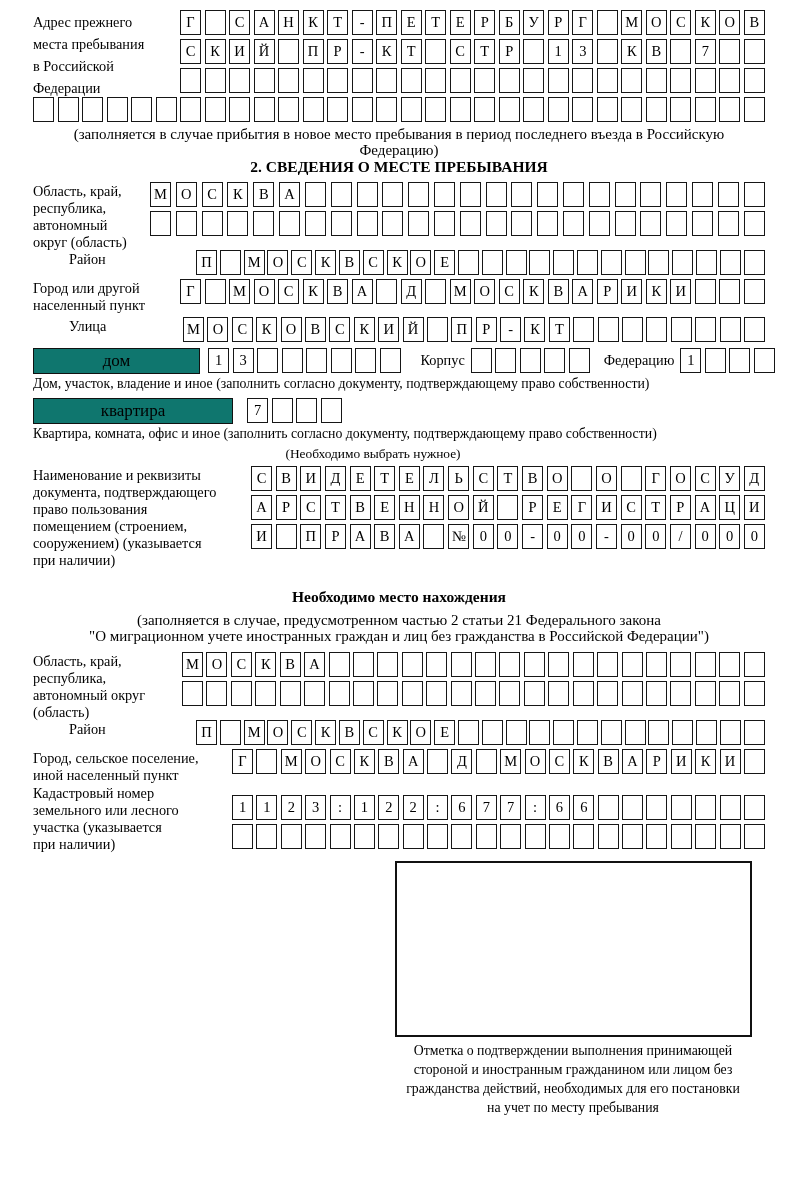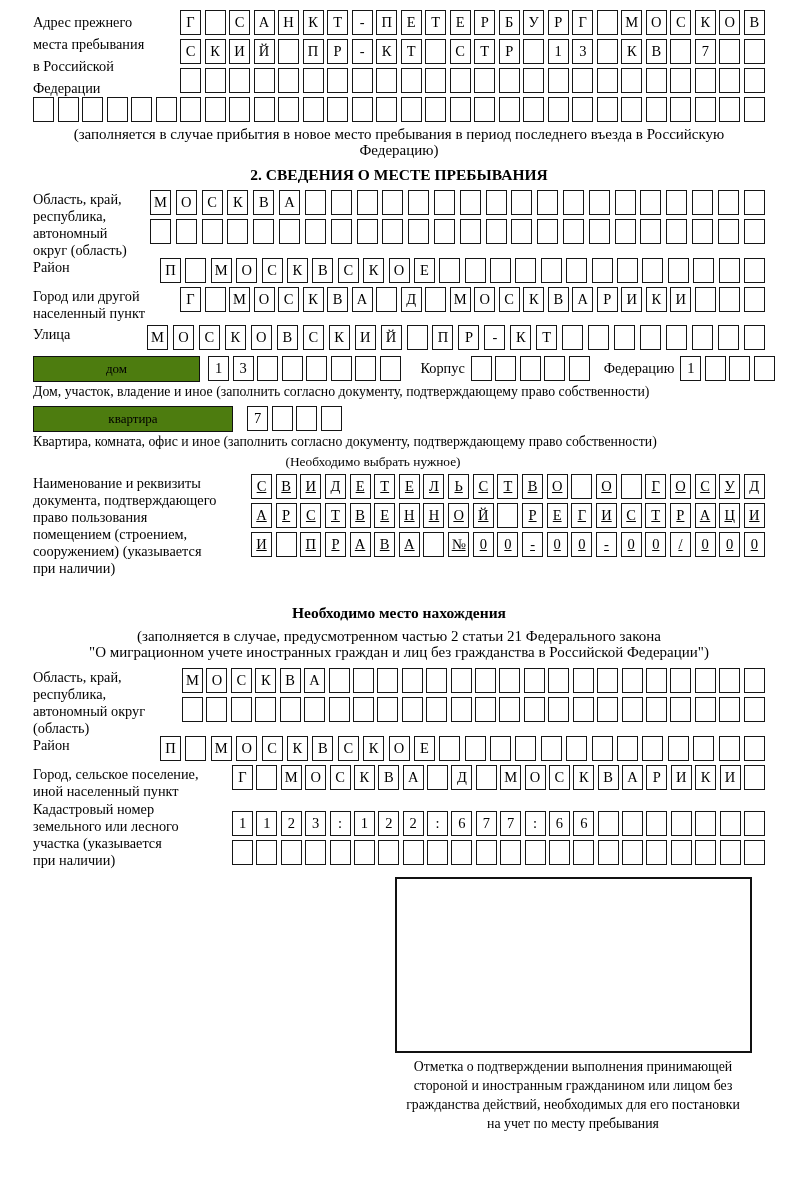--- a/index.html
+++ b/index.html
@@ -15,39 +15,39 @@
   .ml127{margin-left:127px;}
   .ml114{margin-left:114px;}
   .ml218{margin-left:218px;}
   .ml149{margin-left:149px;}
   .ml199{margin-left:199px;}
   .cells{display:flex;gap:3.5px;margin-bottom:4px;}
   .cells.sb{justify-content:space-between;gap:0;}
   .cell{width:21px;height:25px;border:1.5px solid #161616;box-sizing:border-box;display:flex;align-items:center;justify-content:center;font-size:14.5px;flex:none;background:#fff;}
   .note{font-size:15px;line-height:16px;}
   .center{text-align:center;}
-  .sect-title{font-weight:bold;font-size:15.5px;text-align:center;margin:8px 0 6px 0;}
+  .sect-title{font-weight:bold;font-size:15.5px;text-align:center;margin:0 0 6px 0;}
   .inline-row{display:flex;align-items:center;height:29px;}
-  .wbox{height:26px;border:1.7px solid #111;box-sizing:border-box;display:flex;align-items:center;justify-content:center;font-size:13px;flex:none;background:#4d7c0f;}
+  .wbox{height:26px;border:1.7px solid #111;box-sizing:border-box;display:flex;align-items:center;justify-content:center;font-size:17px;flex:none;background:#0f766e;}
   .house-box{width:167px;}
   .apt-box{width:200px;}
   .small-gap{width:8px;flex:none;}
   .mid-gap{width:14px;flex:none;}
   .inline-lbl{font-size:14.3px;white-space:nowrap;padding:0 6px;}
   .chk{width:22px;height:26px;border:1.6px solid #111;box-sizing:border-box;display:flex;align-items:center;justify-content:center;font-size:14.5px;flex:none;}
   .stay-row{display:flex;align-items:center;height:30px;margin-top:4px;}
   .stay-lbl{font-size:14.5px;white-space:nowrap;}
   .stay-note{margin-left:205px;width:270px;text-align:center;font-size:13.4px;margin-bottom:4px;}
   .field-note{font-size:13.8px;margin:1px 0 4px 0;}
   .stamp-box{width:357px;height:176px;border:2px solid #111;box-sizing:border-box;margin-left:362px;margin-top:6px;background:#fff;}
   .stamp-cap{margin-left:350px;width:380px;text-align:center;font-size:13.8px;line-height:19px;margin-top:4px;}
   .mh68{min-height:68px;}
   .mh38{min-height:38px;}
-  .mh29{min-height:29px;}
-  .mh122{min-height:122px;text-decoration:underline;}
+  .mh29{min-height:29px;margin-left:36px;}
+  .mh122{min-height:122px;}
   .mh60{min-height:60px;}
   .lbl-up{top:-10px;}
   .mt8{margin-top:8px;}
 </style>
 </head>
 <body>
 
 <div class="page">
 
 

